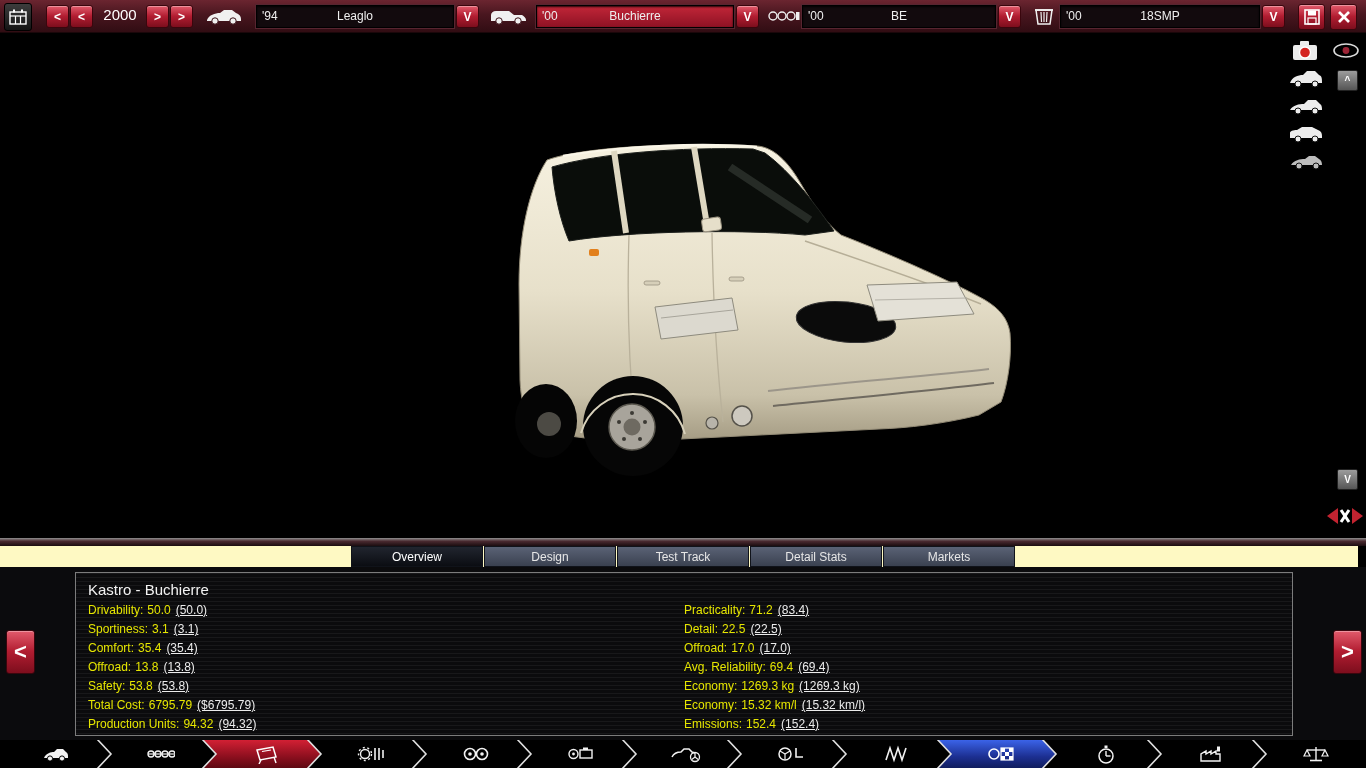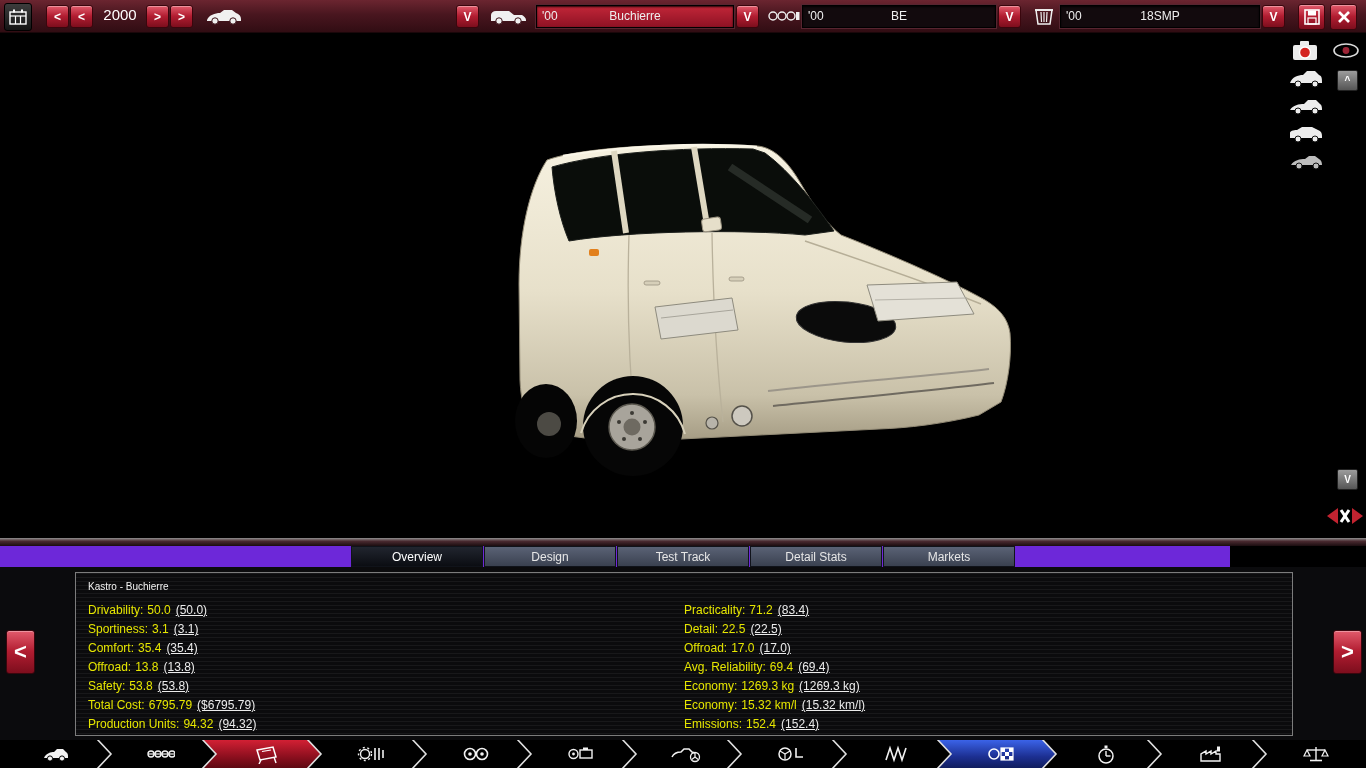--- a/index.html
+++ b/index.html
@@ -25,30 +25,30 @@
   .tbicon{position:absolute;}
   
   #viewport{position:absolute;left:0;top:32px;width:1366px;height:506px;background:#000;}
   .graybtn{position:absolute;width:19px;height:19px;display:flex;align-items:center;justify-content:center;
     background:linear-gradient(180deg,#9c9c9c,#555);border:1px solid #222;border-radius:2px;
     color:#fff;font-size:10px;font-weight:bold;z-index:6;}
   .vtool{position:absolute;z-index:6;}
   
   #ridge{position:absolute;left:0;top:538px;width:1366px;height:8px;
     background:linear-gradient(180deg,#909090 0%,#4a2a30 40%,#1b0d10 100%);}
-  #tabbar{position:absolute;left:0;top:546px;width:1230px;height:21px;background:#6d28d9;text-align:center;}
+  #tabbar{position:absolute;left:0;top:546px;width:1358px;height:21px;background:#fef9c3;text-align:center;}
   .tab{position:absolute;top:0;width:132px;height:21px;display:flex;align-items:center;justify-content:center;
     font-size:12px;color:#e7e7e7;box-sizing:border-box;border:1px solid #10131a;
     background:linear-gradient(180deg,#5a6275 0%,#3a4150 100%);}
   .tab.sel{background:linear-gradient(180deg,#21252f 0%,#0b0d12 100%);color:#fff;}
   
   #panel{position:absolute;left:0;top:567px;width:1366px;height:173px;background:#0b0b0d;}
   #panelbox{position:absolute;left:75px;top:5px;width:1216px;height:162px;border:1px solid #7c7c7c;
     background:repeating-linear-gradient(180deg,rgba(255,255,255,.055) 0 1px,rgba(255,255,255,0) 1px 4px);}
-  #paneltitle{position:absolute;left:12px;top:8px;color:#f2f2f2;font-size:10px;}
+  #paneltitle{position:absolute;left:12px;top:8px;color:#f2f2f2;font-size:15px;}
   .scol{position:absolute;top:28px;}
   .scol.left{left:12px;} .scol.right{left:608px;}
   .srow{height:19px;line-height:19px;font-size:12px;white-space:nowrap;}
   .sy{color:#e6e600;}
   .sv{margin-left:4px;color:#e6e600;}
   .sw{color:#ececec;margin-left:5px;text-decoration:underline;}
   .pager{position:absolute;width:27px;height:42px;font-size:22px;z-index:7;}
   
   #nav{position:absolute;left:0;top:740px;width:1366px;height:28px;background:#000;}
   .navseg{position:absolute;top:0;height:28px;width:106px;display:flex;align-items:center;justify-content:center;z-index:3;}
@@ -77,20 +77,24 @@
   <div class="rbtn" style="left:70px;top:5px;width:21px;height:21px;">&lt;</div>
   <div id="yearlabel">2000</div>
   <div class="rbtn" style="left:146px;top:5px;width:21px;height:21px;">&gt;</div>
   <div class="rbtn" style="left:170px;top:5px;width:21px;height:21px;">&gt;</div>
 
   <svg class="tbicon" style="left:206px;top:8px;" width="38" height="17">
     <path d="M1,12 C3,7 9,5 14,5 L18,2 H26 L30,5 C33,6 35,8 35,11 V13 H1 Z" fill="#f0f0f0"></path>
     <circle cx="9" cy="13" r="3.2" fill="#f0f0f0" stroke="#3a1118" stroke-width="1"></circle>
     <circle cx="27" cy="13" r="3.2" fill="#f0f0f0" stroke="#3a1118" stroke-width="1"></circle>
   </svg>
+  <div class="field" style="left:256px;top:5px;width:196px;">
+    <span class="fyear">'94</span>
+    <span class="fname">Leaglo</span>
+  </div>
   <div class="rbtn" style="left:456px;top:5px;width:21px;height:21px;">V</div>
 
   <svg class="tbicon" style="left:490px;top:7px;" width="38" height="18">
     <path d="M1,14 V8 C1,6 3,4 6,4 H19 L24,8 H32 C34,9 36,11 36,13 V14 H1 Z" fill="#f0f0f0"></path>
     <circle cx="9" cy="14" r="3.2" fill="#f0f0f0" stroke="#3a1118" stroke-width="1"></circle>
     <circle cx="28" cy="14" r="3.2" fill="#f0f0f0" stroke="#3a1118" stroke-width="1"></circle>
   </svg>
   <div class="field sel" style="left:536px;top:5px;width:196px;">
     <span class="fyear">'00</span>
     <span class="fname">Buchierre</span>

